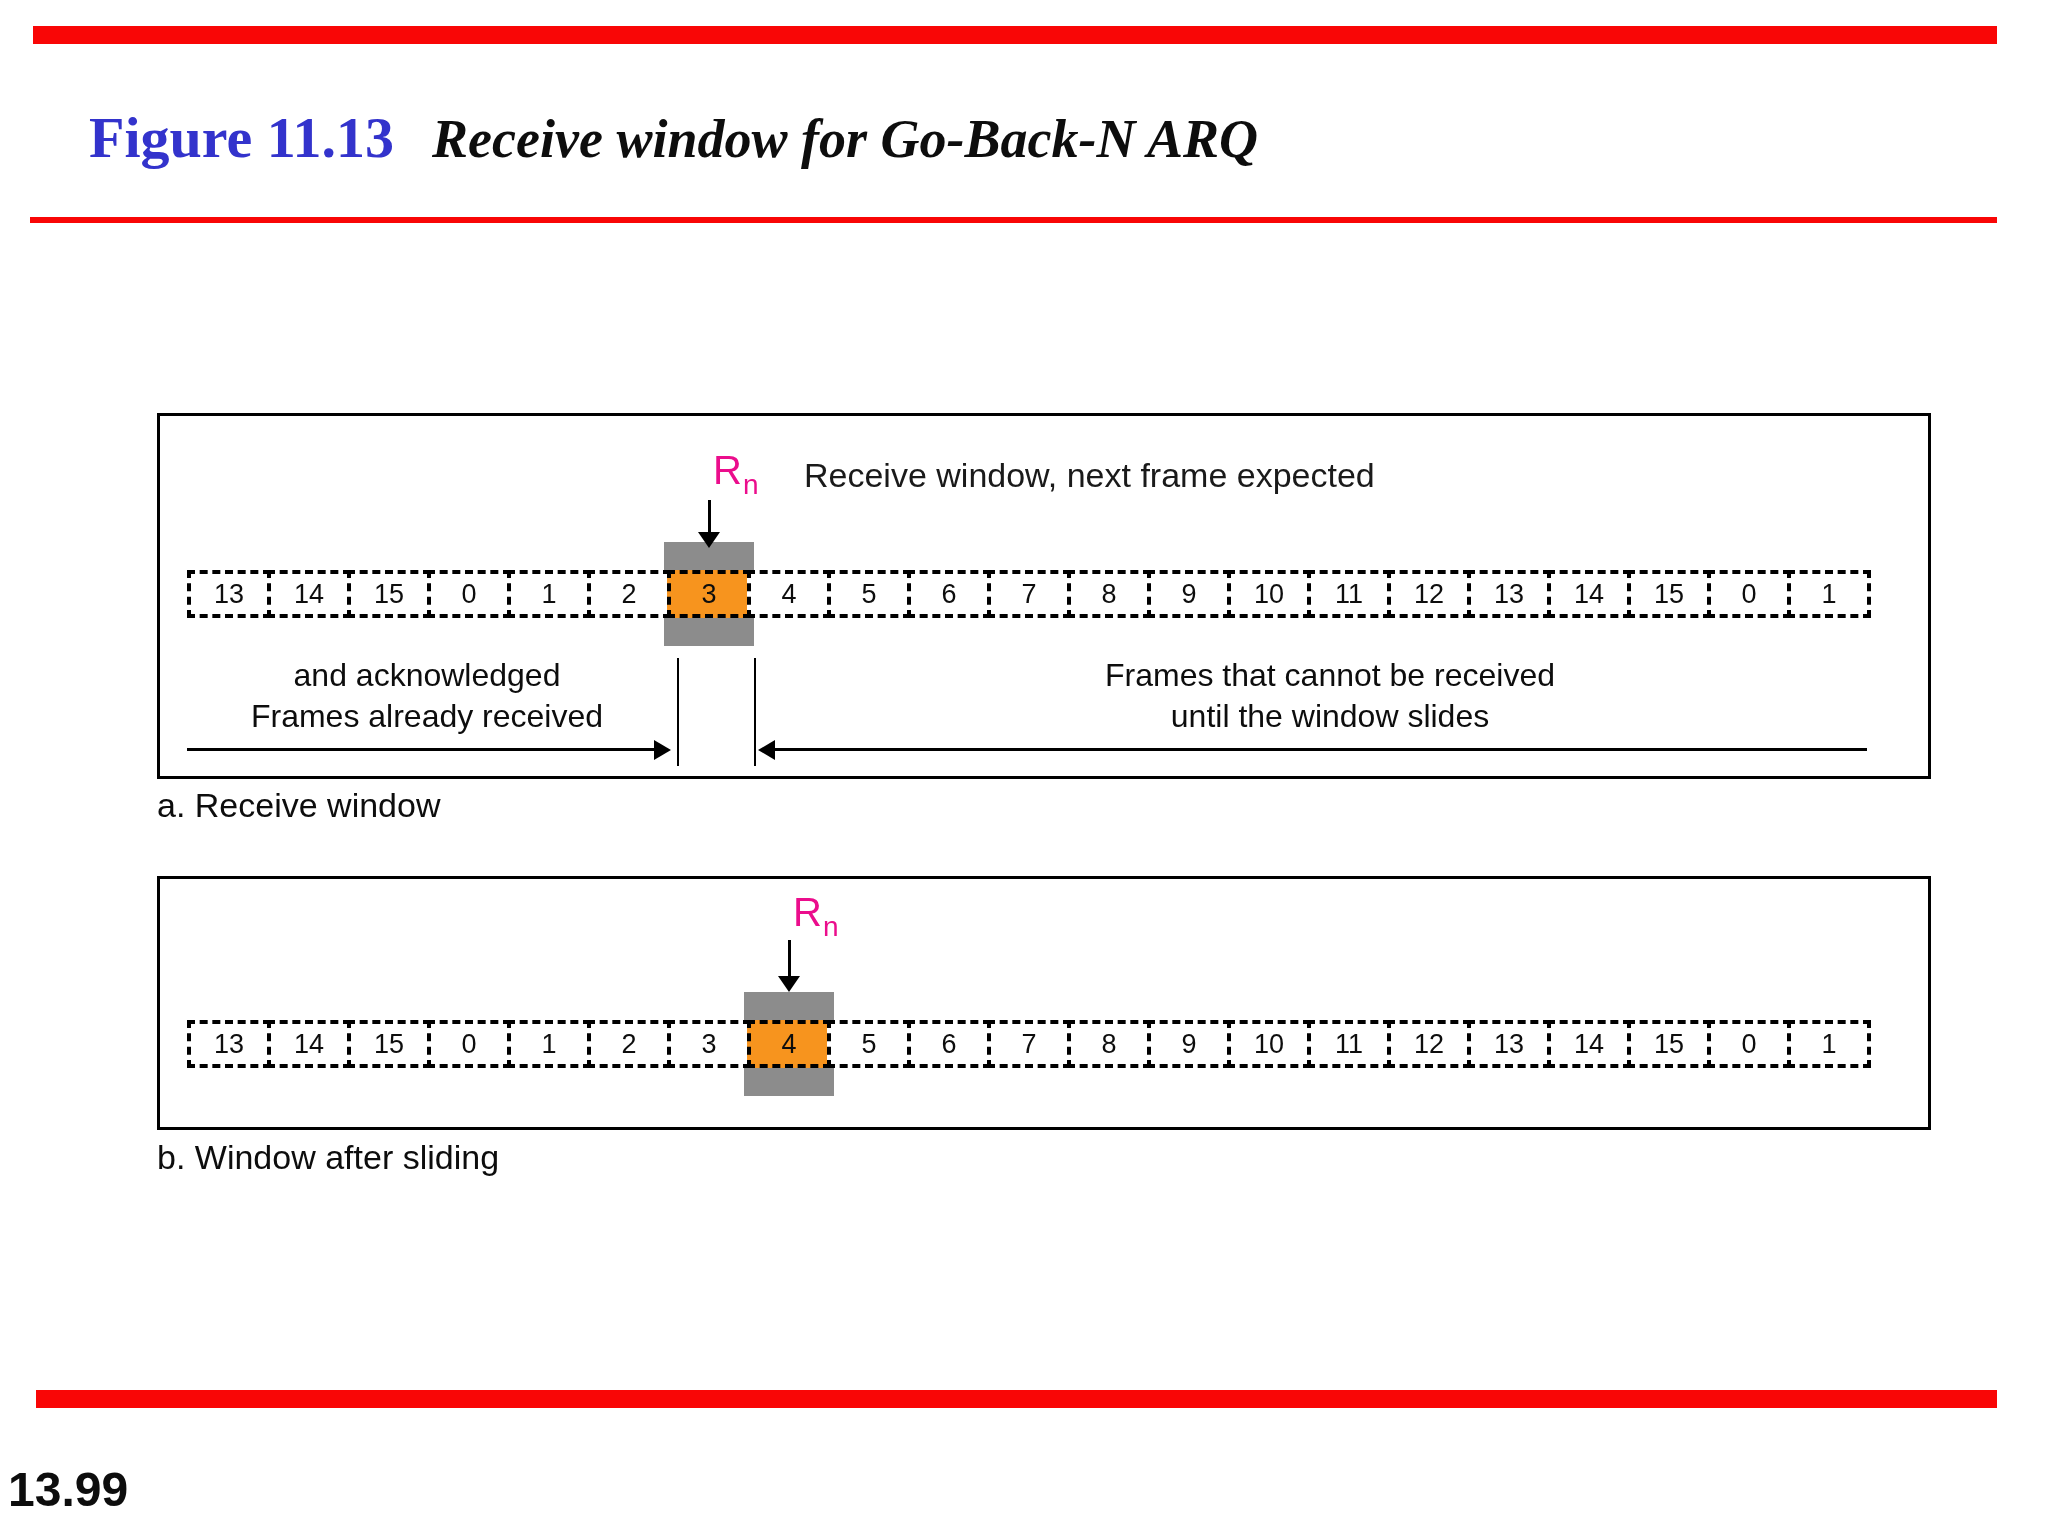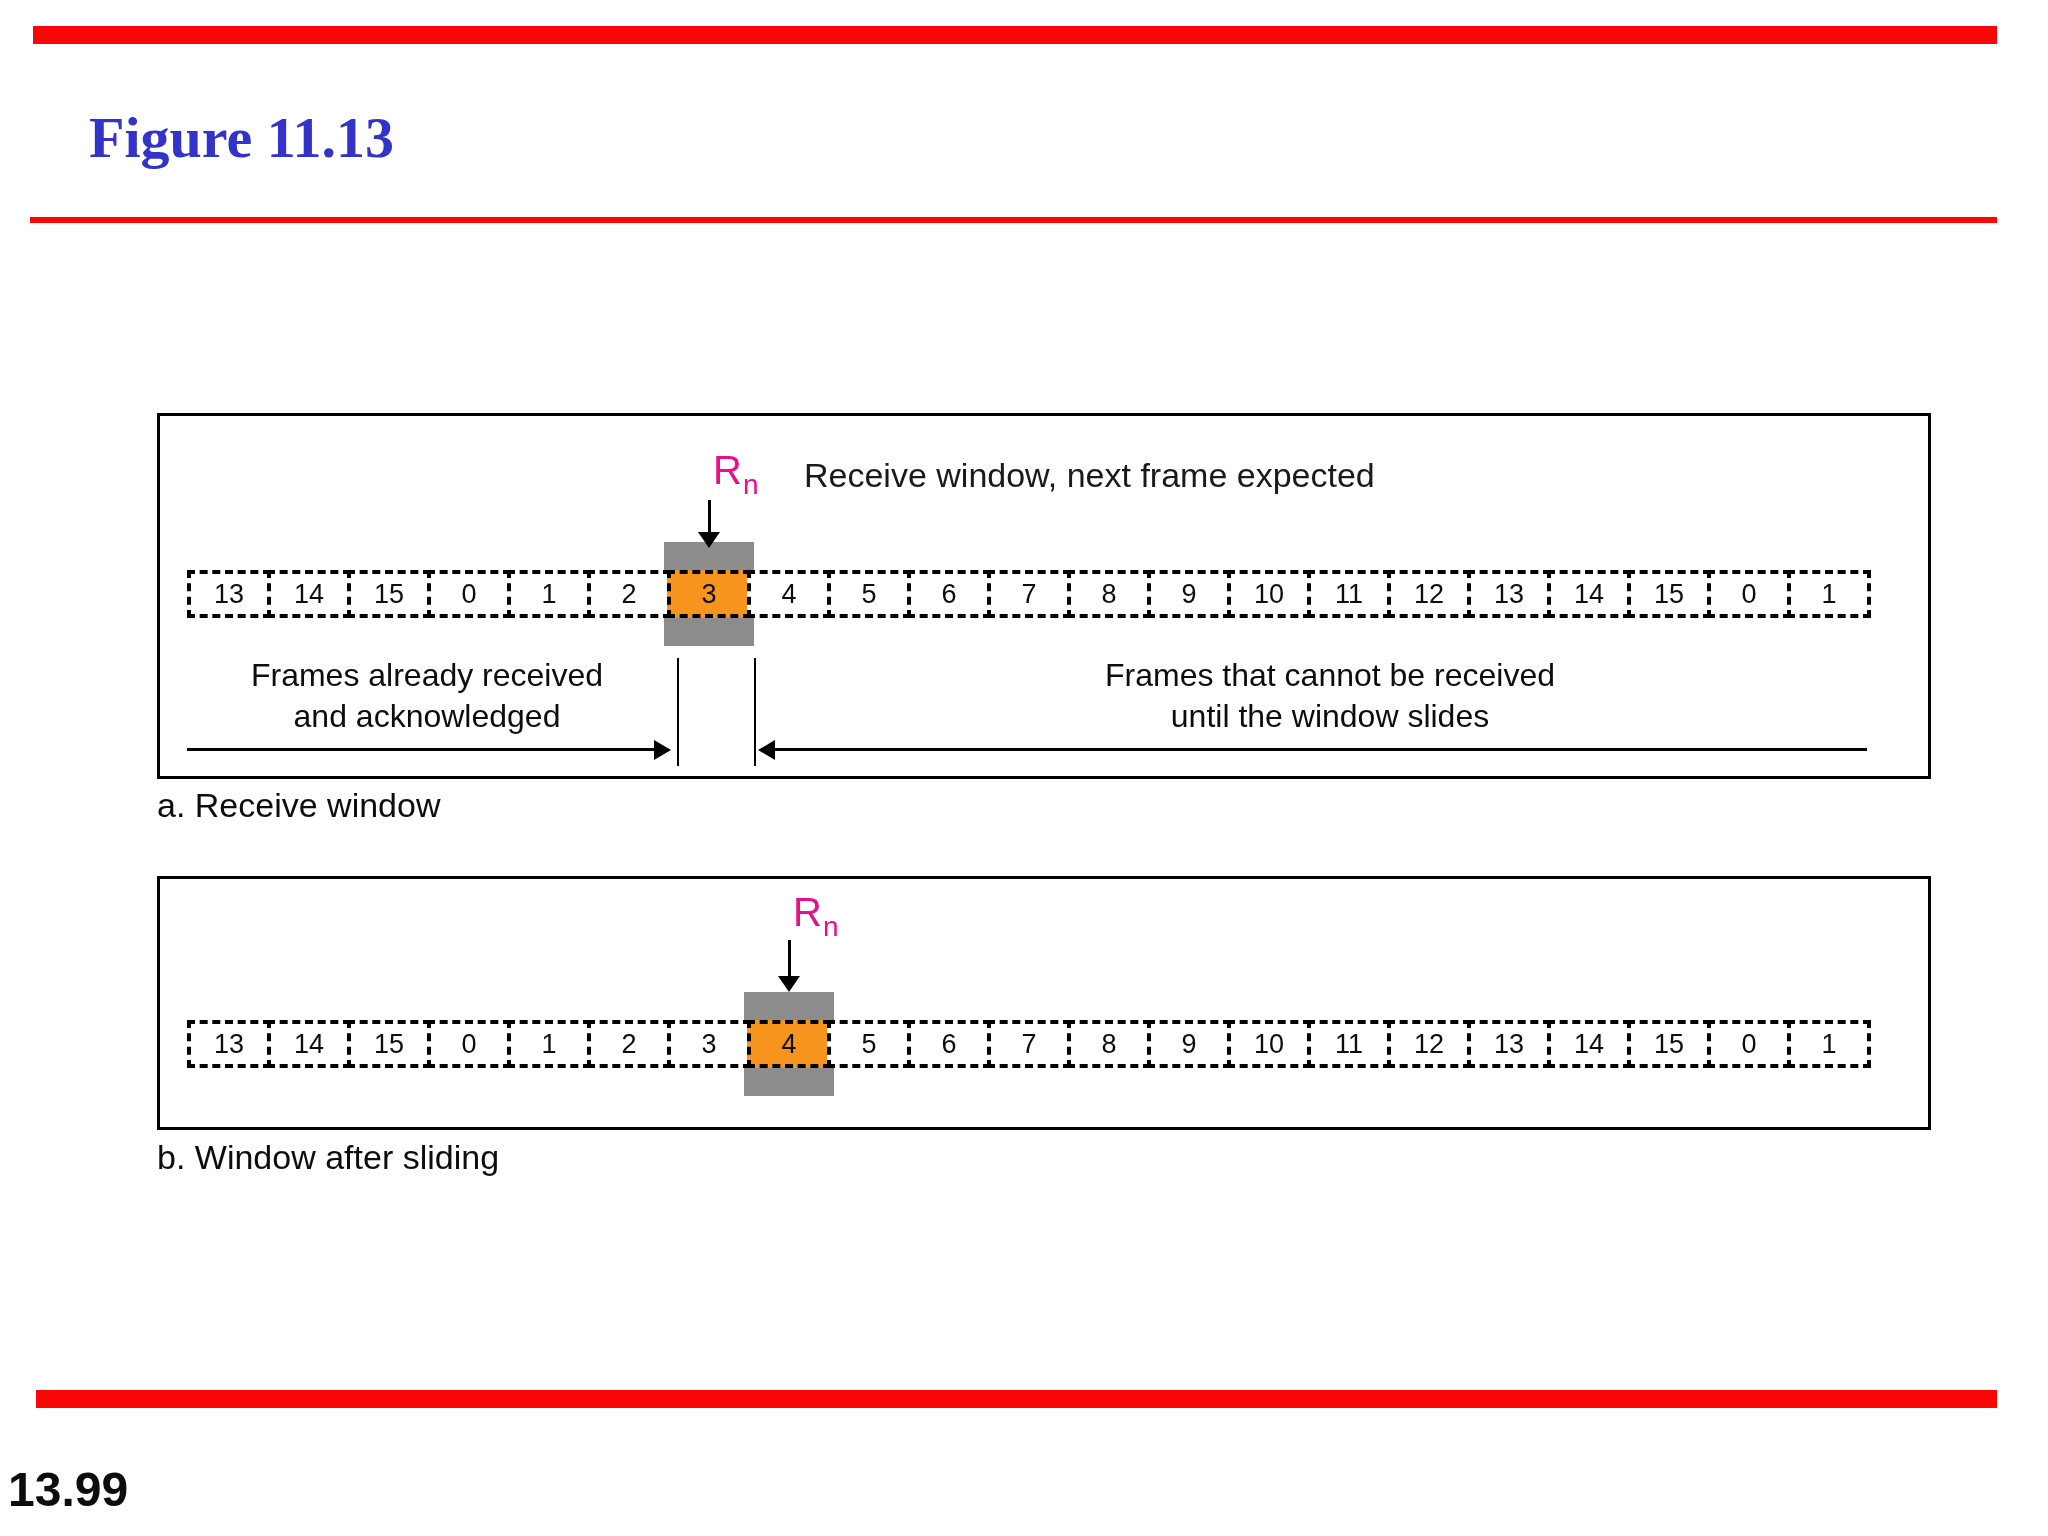--- a/index.html
+++ b/index.html
@@ -43,20 +43,21 @@
 </style>
 </head>
 <body>
 
 <div id="stage">
 
   <div class="abs bar" style="left:33px;top:26px;width:1964px;height:18px;"></div>
 
   <div class="abs" id="title-row">
     <span id="fig-label">Figure 11.13</span>
+    <span id="fig-title">Receive window for Go-Back-N ARQ</span>
   </div>
 
   <div class="abs bar" style="left:30px;top:217px;width:1967px;height:6px;"></div>
 
   <div class="abs panel" style="left:157px;top:413px;width:1774px;height:366px;"></div>
 
   <div class="abs rn" style="left:686px;top:448px;">
     <span>R</span><span class="sub">n</span>
   </div>
   <div class="abs annot" style="left:762px;top:456px;margin-left:42px;">Receive window, next frame expected</div>
@@ -84,22 +85,22 @@
       <div class="cell">11</div>
       <div class="cell">12</div>
       <div class="cell">13</div>
       <div class="cell">14</div>
       <div class="cell">15</div>
       <div class="cell">0</div>
       <div class="cell">1</div>
     </div>
 
   <div class="abs note" style="left:187px;top:655px;width:480px;">
+    <div>and acknowledged</div>
     <div>Frames already received</div>
-    <div>and acknowledged</div>
   </div>
 
   <div class="abs note" style="left:1030px;top:655px;width:600px;">
     <div>Frames that cannot be received</div>
     <div>until the window slides</div>
   </div>
 
   <div class="abs tick" style="left:677px;top:658px;height:108px;"></div>
   <div class="abs tick" style="left:754px;top:658px;height:108px;"></div>
 

